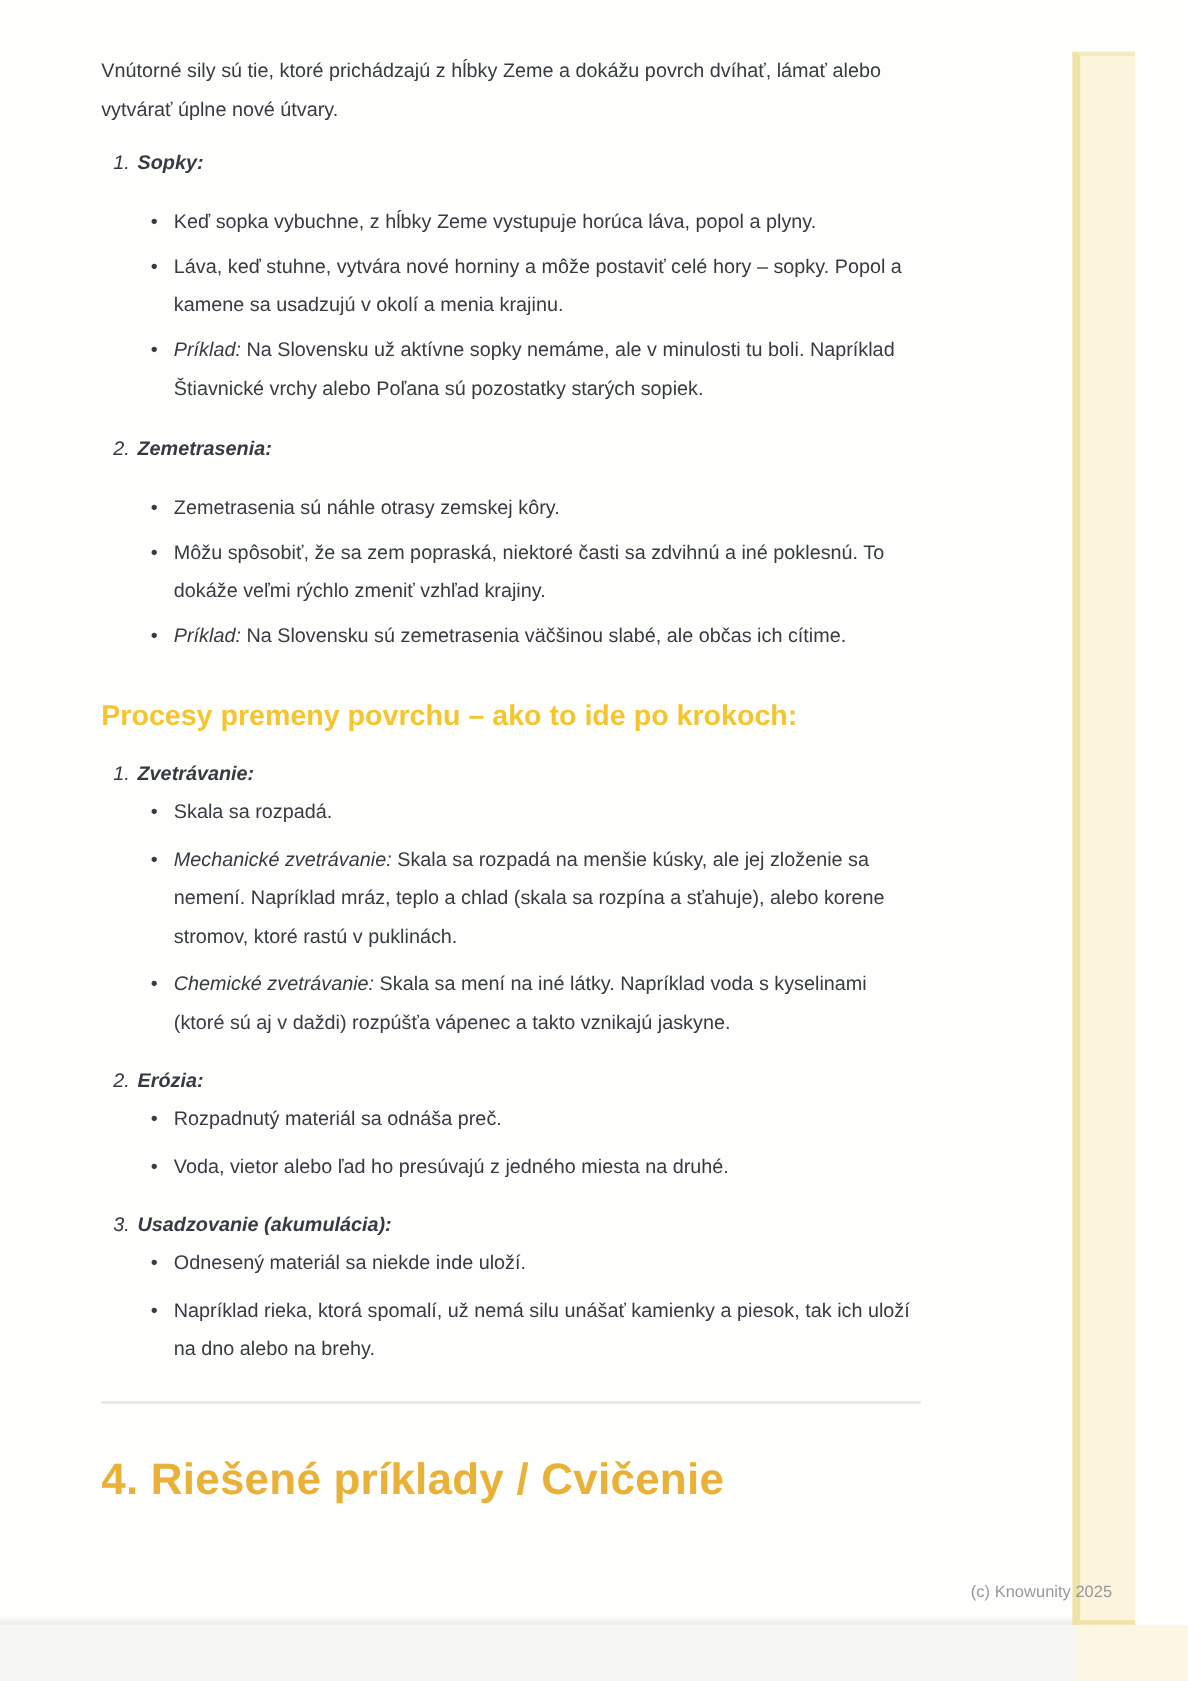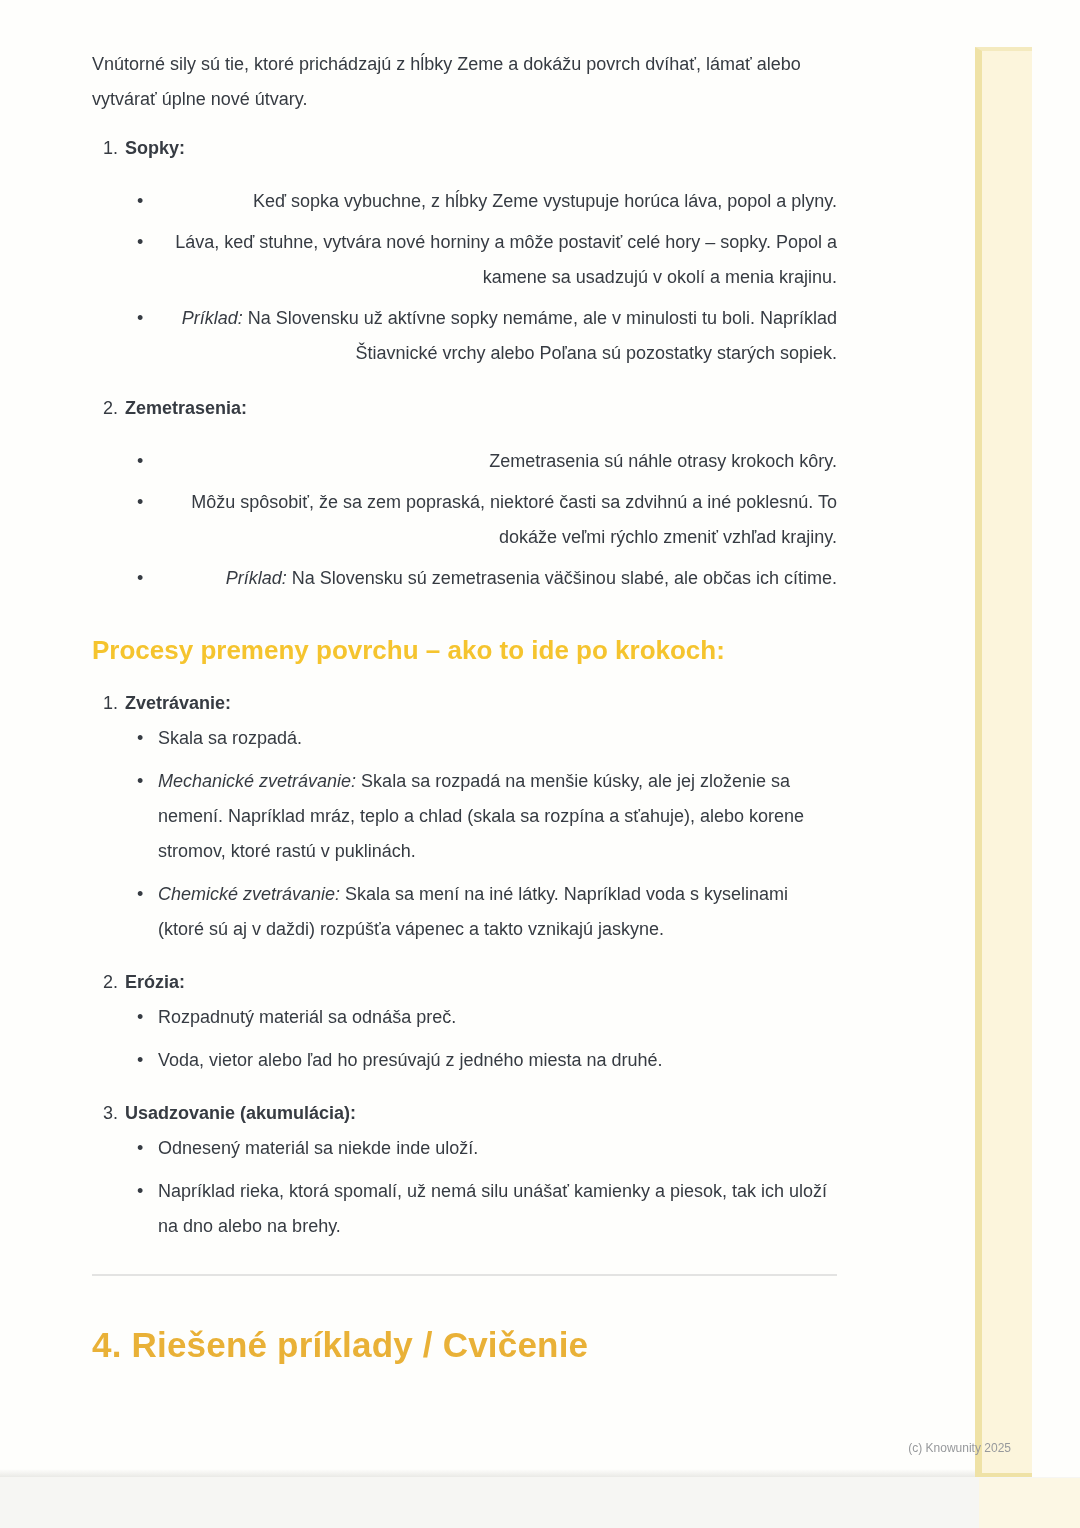--- a/index.html
+++ b/index.html
@@ -18,46 +18,46 @@
   .page-bottom-shadow { position:absolute; left:0; top:1469px; width:976px; height:8px;
     background:linear-gradient(to bottom, rgba(0,0,0,0), rgba(110,110,95,0.14)); }
   .side-strip { position:absolute; left:975px; top:47px; width:57px; height:1430px;
     background:#FCF5DC; border-left:7px solid #EFE2A6; border-top:4px solid #F4EABF; border-bottom:4px solid #EFE2A6; }
 
   
   .content { position:absolute; left:92px; top:47px; width:745px; font-size:18px; line-height:35px; }
 
   .intro { margin:0; }
 
-  .ohead { padding-left:11px; }
+  .ohead { padding-left:11px;font-style:italic; }
   .num { margin-right:7px; }
   .otitle { font-weight:bold; }
 
   ul { list-style:none; }
   li { position:relative; padding-left:66px; }
   li::before { content:"\2022"; position:absolute; left:45px; top:0; color:#363B42; }
   .lead { font-style:italic; }
 
   .olist-forces .ohead { margin-top:20px; }
   .olist-forces .oitem:first-child .ohead { margin-top:14px; }
-  .olist-forces ul { margin-top:18px;text-align:right; }
+  .olist-forces ul { margin-top:18px; }
   .olist-forces li + li { margin-top:6px; }
 
   .process-heading { margin-top:36px; font-size:26px; line-height:36px; font-weight:bold; color:#F5C42E; }
 
   .olist-steps .ohead { margin-top:18px; }
   .olist-steps .oitem:first-child .ohead { }
   .olist-steps ul { margin-top:0; }
   .olist-steps li + li { margin-top:8px; }
 
   .divider { margin-top:30px; height:2px; width:100%; background:#E3E3E2; border:none; }
 
-  .big-heading { margin-top:46px; font-size:35px; line-height:46px; font-weight:bold; color:#E9B137; letter-spacing:0.2px; }
+  .big-heading { margin-top:46px; font-size:40px; line-height:46px; font-weight:bold; color:#E9B137; letter-spacing:0.2px; }
 
-  .watermark { position:absolute; top:1438px; right:69px; font-size:12px; line-height:20px; color:#97999C; z-index:5; }
+  .watermark { position:absolute; top:1438px; right:69px; font-size:15px; line-height:20px; color:#97999C; z-index:5; }
 </style>
 </head>
 <body>
 
 <div class="canvas">
 
   <div class="bottom-band"></div>
   <div class="corner-block"></div>
   <div class="page-bottom-shadow"></div>
   <div class="side-strip"></div>
@@ -77,21 +77,21 @@
           <li><span class="lead"></span><span>Láva, keď stuhne, vytvára nové horniny a môže postaviť celé hory – sopky. Popol a kamene sa usadzujú v okolí a menia krajinu.</span></li>
           <li><span class="lead">Príklad:</span><span> Na Slovensku už aktívne sopky nemáme, ale v minulosti tu boli. Napríklad Štiavnické vrchy alebo Poľana sú pozostatky starých sopiek.</span></li>
         </ul>
       </div>
 
       <div class="oitem">
         <div class="ohead">
           <span class="num">2.</span><span class="otitle">Zemetrasenia:</span>
         </div>
         <ul>
-          <li><span class="lead"></span><span>Zemetrasenia sú náhle otrasy krokoch kôry.</span></li>
+          <li><span class="lead"></span><span>Zemetrasenia sú náhle otrasy zemskej kôry.</span></li>
           <li><span class="lead"></span><span>Môžu spôsobiť, že sa zem popraská, niektoré časti sa zdvihnú a iné poklesnú. To dokáže veľmi rýchlo zmeniť vzhľad krajiny.</span></li>
           <li><span class="lead">Príklad:</span><span> Na Slovensku sú zemetrasenia väčšinou slabé, ale občas ich cítime.</span></li>
         </ul>
       </div>
 
     </div>
 
     <h2 class="process-heading">Procesy premeny povrchu – ako to ide po krokoch:</h2>
 
     <div class="olist olist-steps">

